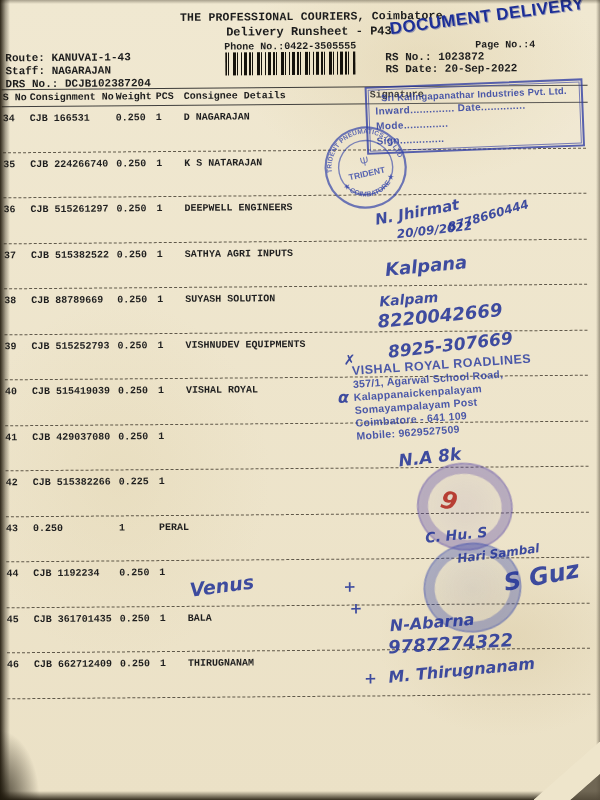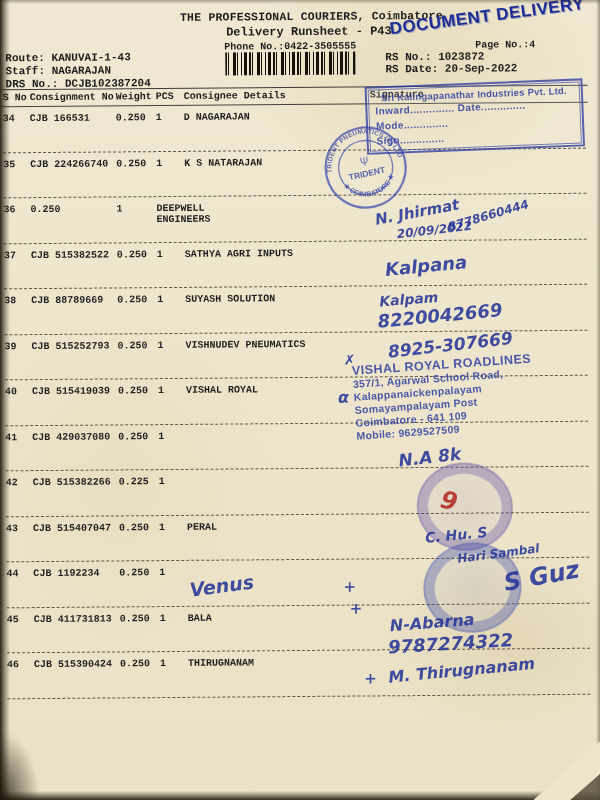--- a/index.html
+++ b/index.html
@@ -99,20 +99,21 @@
       <div class="trow">
         <span>35</span>
           <span>CJB 224266740</span>
           <span>0.250</span>
           <span>1</span>
           <span>K S NATARAJAN</span>
           <span></span>
       </div>
       <div class="trow">
         <span>36</span>
+          <span>CJB 515261297</span>
           <span>0.250</span>
           <span>1</span>
           <span>DEEPWELL ENGINEERS</span>
           <span></span>
       </div>
       <div class="trow">
         <span>37</span>
           <span>CJB 515382522</span>
           <span>0.250</span>
           <span>1</span>
@@ -125,21 +126,21 @@
           <span>0.250</span>
           <span>1</span>
           <span>SUYASH SOLUTION</span>
           <span></span>
       </div>
       <div class="trow">
         <span>39</span>
           <span>CJB 515252793</span>
           <span>0.250</span>
           <span>1</span>
-          <span>VISHNUDEV PNEUMATICS</span>
+          <span>VISHNUDEV EQUIPMENTS</span>
           <span></span>
       </div>
       <div class="trow">
         <span>40</span>
           <span>CJB 515419039</span>
           <span>0.250</span>
           <span>1</span>
           <span>VISHAL ROYAL</span>
           <span></span>
       </div>
@@ -152,45 +153,44 @@
       </div>
       <div class="trow">
         <span>42</span>
           <span>CJB 515382266</span>
           <span>0.225</span>
           <span>1</span>
           <span></span>
       </div>
       <div class="trow">
         <span>43</span>
-          <span>CJB 515407047</span>
           <span>0.250</span>
           <span>1</span>
           <span>PERAL</span>
           <span></span>
       </div>
       <div class="trow">
         <span>44</span>
           <span>CJB 1192234</span>
           <span>0.250</span>
           <span>1</span>
           <span></span>
           <span></span>
       </div>
       <div class="trow">
         <span>45</span>
-          <span>CJB 411731813</span>
+          <span>CJB 361701435</span>
           <span>0.250</span>
           <span>1</span>
           <span>BALA</span>
           <span></span>
       </div>
       <div class="trow">
         <span>46</span>
-          <span>CJB 515390424</span>
+          <span>CJB 662712409</span>
           <span>0.250</span>
           <span>1</span>
           <span>THIRUGNANAM</span>
           <span></span>
       </div>
     </div>
 
     <div class="abs inward stampblue" style="left:368px;top:84px;width:214px;height:64px;">
       <div class="in2">
         <div class="ttl">Sri Kalingapanathar Industries Pvt. Ltd.</div>

